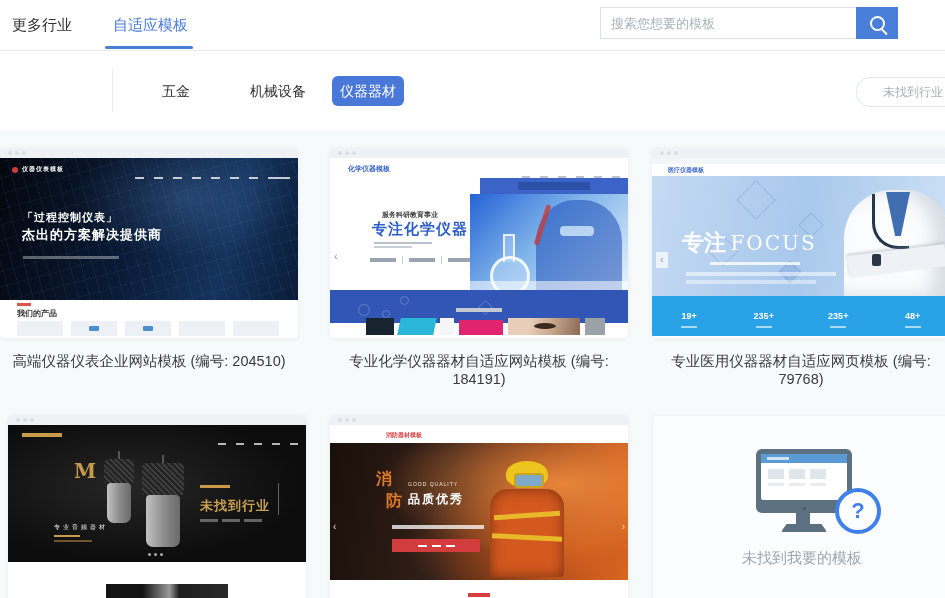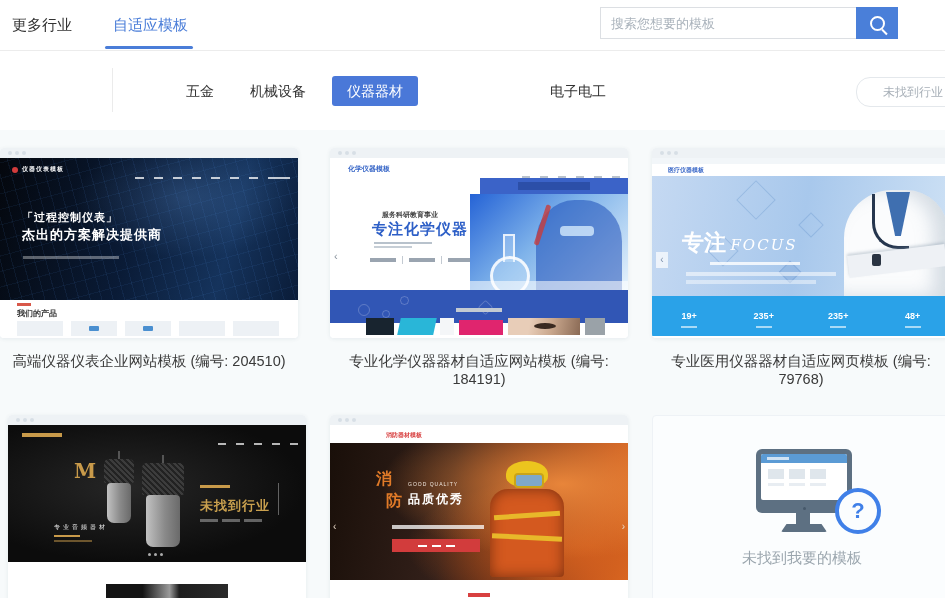--- a/index.html
+++ b/index.html
@@ -99,21 +99,21 @@
   .c3-content{position:relative;height:180px;background:#fff;}
   .c3-topstrip{position:absolute;left:0;top:0;width:298px;height:6px;background:#f2f6f9;}
   .c3-logo{position:absolute;left:16px;top:8px;font-size:6px;font-weight:bold;color:#3a68c8;}
   .c3-nav{position:absolute;right:6px;top:10px;}
   .c3-nav span{background:#b9c2cc;width:8px;}
   .c3-hero{position:absolute;left:0;top:18px;width:298px;height:120px;overflow:hidden;
       background:linear-gradient(100deg,#c5d9f2,#a8c8ec 50%,#cfe2f5);}
   .hex{position:absolute;border:1px solid rgba(90,140,200,.3);transform:rotate(45deg);}
   .c3-hl{position:absolute;left:30px;top:52px;}
   .c3-hl .cn{font-size:22px;font-weight:bold;color:#fff;font-family:"DejaVu Serif",serif;}
-  .c3-hl .en{font-size:15px;color:#fff;letter-spacing:2px;font-family:"DejaVu Serif",serif;font-style:italic;}
+  .c3-hl .en{font-size:20px;color:#fff;letter-spacing:2px;font-family:"DejaVu Serif",serif;}
   .c3-sub1{position:absolute;left:58px;top:86px;width:90px;height:3px;background:rgba(255,255,255,.8);}
   .c3-sub2{position:absolute;left:34px;top:96px;width:150px;height:4px;background:rgba(255,255,255,.55);}
   .c3-sub3{position:absolute;left:34px;top:104px;width:130px;height:4px;background:rgba(255,255,255,.45);}
   .c3-doc{position:absolute;right:0;top:0;width:118px;height:120px;overflow:hidden;}
   .c3-coat{position:absolute;left:12px;top:14px;width:104px;height:106px;background:#fbfcfd;border-radius:48px 42px 0 0;box-shadow:inset -14px 0 18px rgba(140,160,180,.35);}
   .c3-shirt{position:absolute;left:54px;top:16px;width:24px;height:44px;background:#3f6fb0;clip-path:polygon(0 0,100% 0,62% 100%,38% 100%);}
   .c3-steth{position:absolute;left:40px;top:18px;width:34px;height:52px;border-left:3px solid #26364e;border-bottom:3px solid #26364e;border-radius:0 0 0 26px;}
   .c3-arm{position:absolute;left:16px;top:74px;width:98px;height:22px;background:#eef1f5;transform:rotate(-7deg);box-shadow:0 -2px 3px rgba(120,140,160,.35);}
   .c3-watch{position:absolute;left:40px;top:78px;width:9px;height:12px;background:#2a3442;border-radius:2px;}
   .c3-arrowL{position:absolute;left:4px;top:76px;width:12px;height:16px;background:rgba(255,255,255,.7);color:#7f93ad;font-size:10px;line-height:16px;text-align:center;}
@@ -201,24 +201,23 @@
     <div class="tab" style="left:12px;">更多行业</div>
     <div class="tab active" style="left:113px;">自适应模板</div>
     <div class="tab-underline"></div>
     <input class="search-input" type="text" placeholder="搜索您想要的模板" style="">
     <button class="search-btn">
       <span class="mag"></span>
     </button>
   </div>
 
   <div class="vdiv"></div>
-  <div class="cat" style="left:158px;width:56px;text-align:right;">五金</div>
+  <div class="cat" style="left:148px;width:56px;">五金</div>
   <div class="cat" style="left:240px;width:76px;">机械设备</div>
-  <div class="cat sel" style="left:332px;width:86px;">仪器器材</div>
-  <div class="cat" style="left:540px;width:76px;">电子电工</div>
+  <div class="cat sel" style="left:332px;width:72px;border-radius:6px;">仪器器材</div>
   <div class="pill-notfound">未找到行业</div>
 
   <div class="card" style="left:0;top:148px;">
     <div class="thumb">
       <div class="chrome">
           <i></i>
           <i></i>
           <i></i>
         </div>
       <div class="c1-hero">

